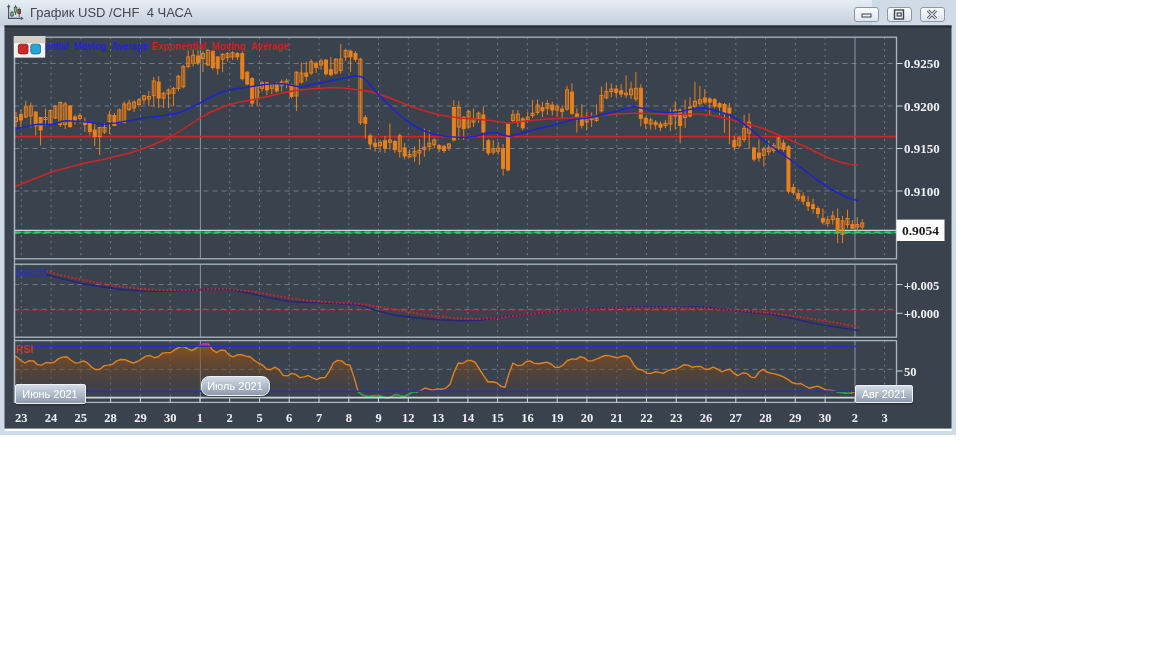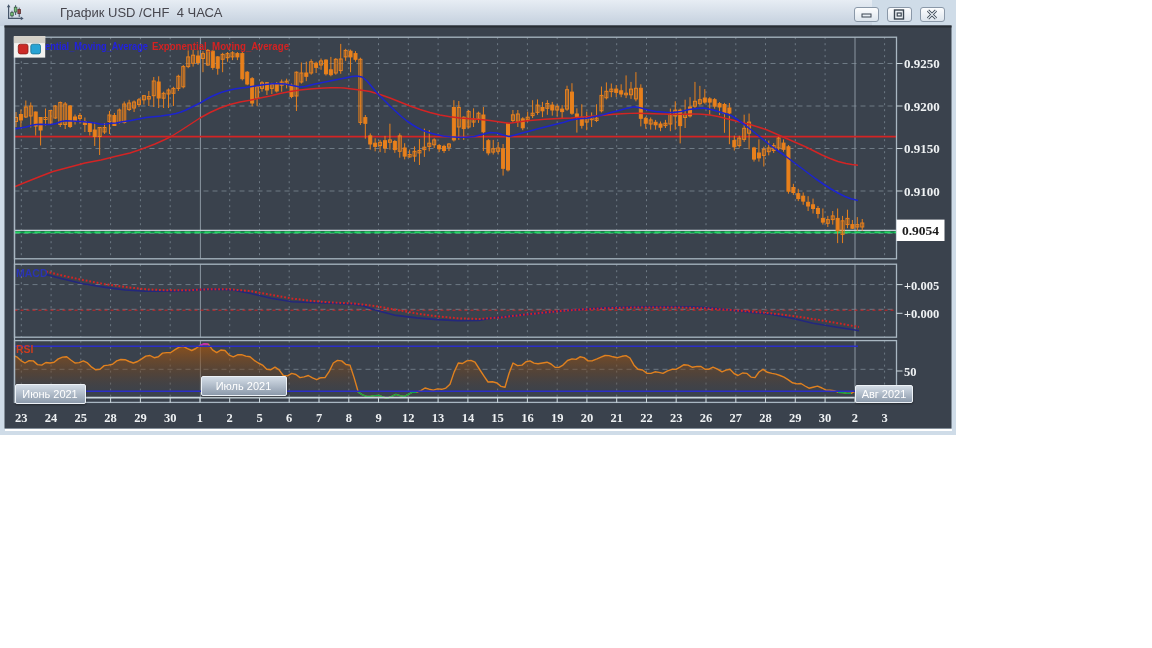--- a/index.html
+++ b/index.html
@@ -1,18 +1,18 @@
 <!DOCTYPE html>
 <html><head><meta charset="utf-8"><style>
 html,body{margin:0;padding:0;background:#ffffff;width:1152px;height:648px;overflow:hidden}
 *{box-sizing:border-box}
 </style></head>
 <body>
 <div style="position:absolute;left:0;top:0;width:956px;height:435px;background:#cfdce8;">
-  <div style="position:absolute;left:0;top:0;width:872px;height:25.5px;background:linear-gradient(#e7edf4,#c3cfdd);display:flex;align-items:flex-start;gap:30px;">
+  <div style="position:absolute;left:0;top:0;width:872px;height:25.5px;background:linear-gradient(#e7edf4,#c3cfdd);display:flex;align-items:flex-start;">
     <svg width="18" height="18" viewBox="0 0 18 18" style="margin:4px 6px 0 6px">
         <path d="M2.6 2.6V14.4H15" stroke="#46566a" stroke-width="1.2" fill="none"></path>
         <path d="M2.6 0.2L4.4 3.2H0.8Z" fill="#46566a"></path>
         <path d="M17.6 14.4L14.8 12.6V16.2Z" fill="#46566a"></path>
         <line x1="6" y1="6.8" x2="6" y2="13.4" stroke="#46566a" stroke-width="1"></line>
         <rect x="4.7" y="8.6" width="2.6" height="3.2" fill="#74c274" stroke="#3c5c46" stroke-width="0.8"></rect>
         <line x1="9.6" y1="1.2" x2="9.6" y2="11" stroke="#46566a" stroke-width="1"></line>
         <rect x="8.3" y="3.2" width="2.6" height="4.8" fill="#74c274" stroke="#3c5c46" stroke-width="0.8"></rect>
         <line x1="13.2" y1="3.6" x2="13.2" y2="13" stroke="#46566a" stroke-width="1"></line>
         <rect x="11.9" y="5.4" width="2.6" height="4.2" fill="#9a4a4a" stroke="#5c3030" stroke-width="0.8"></rect>
@@ -387,15 +387,15 @@
 <text x="16" y="277" style="font-family:'Liberation Sans',sans-serif;font-weight:bold;font-size:10.5px;fill:#2a34b4">MACD</text>
 <text x="16" y="352.5" style="font-family:'Liberation Sans',sans-serif;font-weight:bold;font-size:10.5px;fill:#cc3c1e">RSI</text>
 <text x="45" y="49.5" textLength="103" lengthAdjust="spacingAndGlyphs" style="font-family:'Liberation Sans',sans-serif;font-weight:bold;font-size:10.5px;fill:#2222dd">ential_Moving_Average</text>
 <text x="152" y="49.5" textLength="137" lengthAdjust="spacingAndGlyphs" style="font-family:'Liberation Sans',sans-serif;font-weight:bold;font-size:10.5px;fill:#d42222">Exponential_Moving_Average</text>
 <rect x="13.9" y="36.1" width="31.3" height="21.5" fill="#f4f3f0"></rect>
 <rect x="13.9" y="36.1" width="31.3" height="7" fill="#d4d0c8"></rect>
 <rect x="18.3" y="44.2" width="9.7" height="9.7" rx="2" fill="#cc2a26" stroke="#8c1a16" stroke-width="0.8"></rect>
 <rect x="30.8" y="44.2" width="9.7" height="9.7" rx="2" fill="#28a3d4" stroke="#19708f" stroke-width="0.8"></rect>
   </svg>
   <div style="position:absolute;left:14.5px;top:384px;width:71px;height:19.5px;background:linear-gradient(#d3dce6,#8c9aab);border:1px solid #edf2f7;border-radius:2px;box-shadow:0 1px 2px rgba(0,0,0,0.4);color:#ffffff;font-family:'Liberation Sans',sans-serif;font-size:11px;display:flex;align-items:center;justify-content:center;">Июнь 2021</div>
-    <div style="position:absolute;left:200.5px;top:376px;width:86px;height:19.5px;background:linear-gradient(#d3dce6,#8c9aab);border:1px solid #edf2f7;border-radius:2px;box-shadow:0 1px 2px rgba(0,0,0,0.4);color:#ffffff;font-family:'Liberation Sans',sans-serif;font-size:11px;display:flex;align-items:center;justify-content:center;">Июль 2021</div>
+    <div style="position:absolute;left:200.5px;top:376px;width:69px;height:19.5px;background:linear-gradient(#d3dce6,#8c9aab);border:1px solid #edf2f7;border-radius:8px;box-shadow:0 1px 2px rgba(0,0,0,0.4);color:#ffffff;font-family:'Liberation Sans',sans-serif;font-size:11px;display:flex;align-items:center;justify-content:center;">Июль 2021</div>
     <div style="position:absolute;left:855px;top:385px;width:58px;height:18px;background:linear-gradient(#d3dce6,#8c9aab);border:1px solid #edf2f7;border-radius:2px;box-shadow:0 1px 2px rgba(0,0,0,0.4);color:#ffffff;font-family:'Liberation Sans',sans-serif;font-size:11px;display:flex;align-items:center;justify-content:center;">Авг 2021</div>
   <div style="position:absolute;left:4.5px;top:428.5px;width:947px;height:2px;background:#ffffff"></div>
 </div>
 </body></html>

